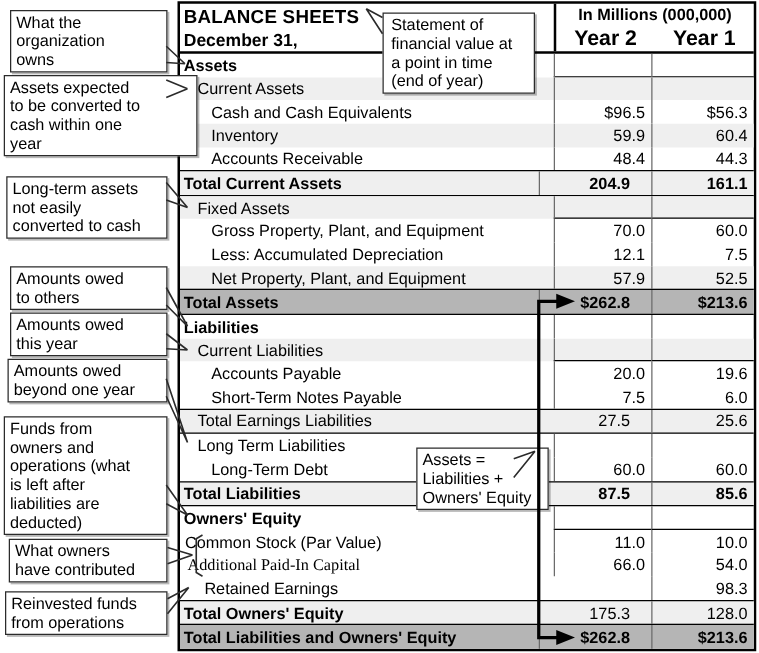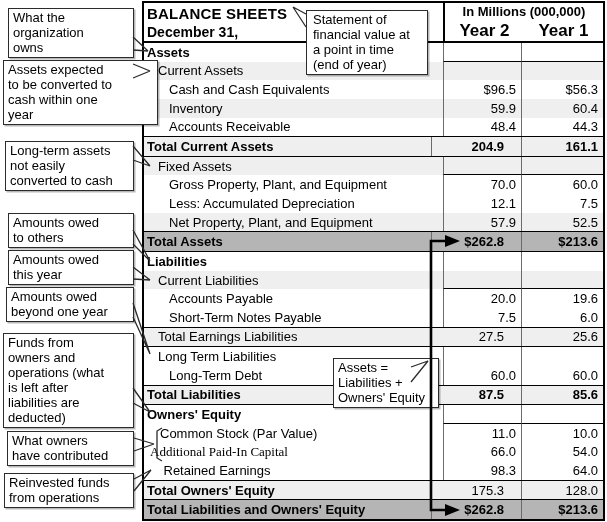--- a/index.html
+++ b/index.html
@@ -185,33 +185,32 @@
           <div class="cell label bold" style="padding-left: 3px;">Total Liabilities</div>
           <div class="cell val bold">87.5</div>
           <div class="cell val bold">85.6</div>
         </div>
         <div class="row vbb">
           <div class="cell label bold" style="padding-left: 3px;">Owners' Equity</div>
           <div class="cell val"></div>
           <div class="cell val"></div>
         </div>
         <div class="row">
-          <div class="cell label" style="padding-left: 16px;">Common Stock (Par Value)</div>
+          <div class="cell label" style="padding-left: 4px;">Common Stock (Par Value)</div>
           <div class="cell val">11.0</div>
           <div class="cell val">10.0</div>
         </div>
         <div class="row">
           <div class="cell label" style="padding-left: 6px; font-family: Liberation Serif, serif;">Additional Paid-In Capital</div>
           <div class="cell val">66.0</div>
           <div class="cell val">54.0</div>
         </div>
         <div class="row">
           <div class="cell label" style="padding-left: 19.5px;">Retained Earnings</div>
           <div class="cell val">98.3</div>
-          <div class="cell val">64.0</div>
         </div>
         <div class="row shade-light b-top">
           <div class="cell label bold" style="padding-left: 3px;">Total Owners' Equity</div>
           <div class="cell val">175.3</div>
           <div class="cell val">128.0</div>
         </div>
         <div class="row shade-dark b-top">
           <div class="cell label bold" style="padding-left: 3px;">Total Liabilities and Owners' Equity</div>
           <div class="cell val bold">$262.8</div>
           <div class="cell val bold">$213.6</div>

